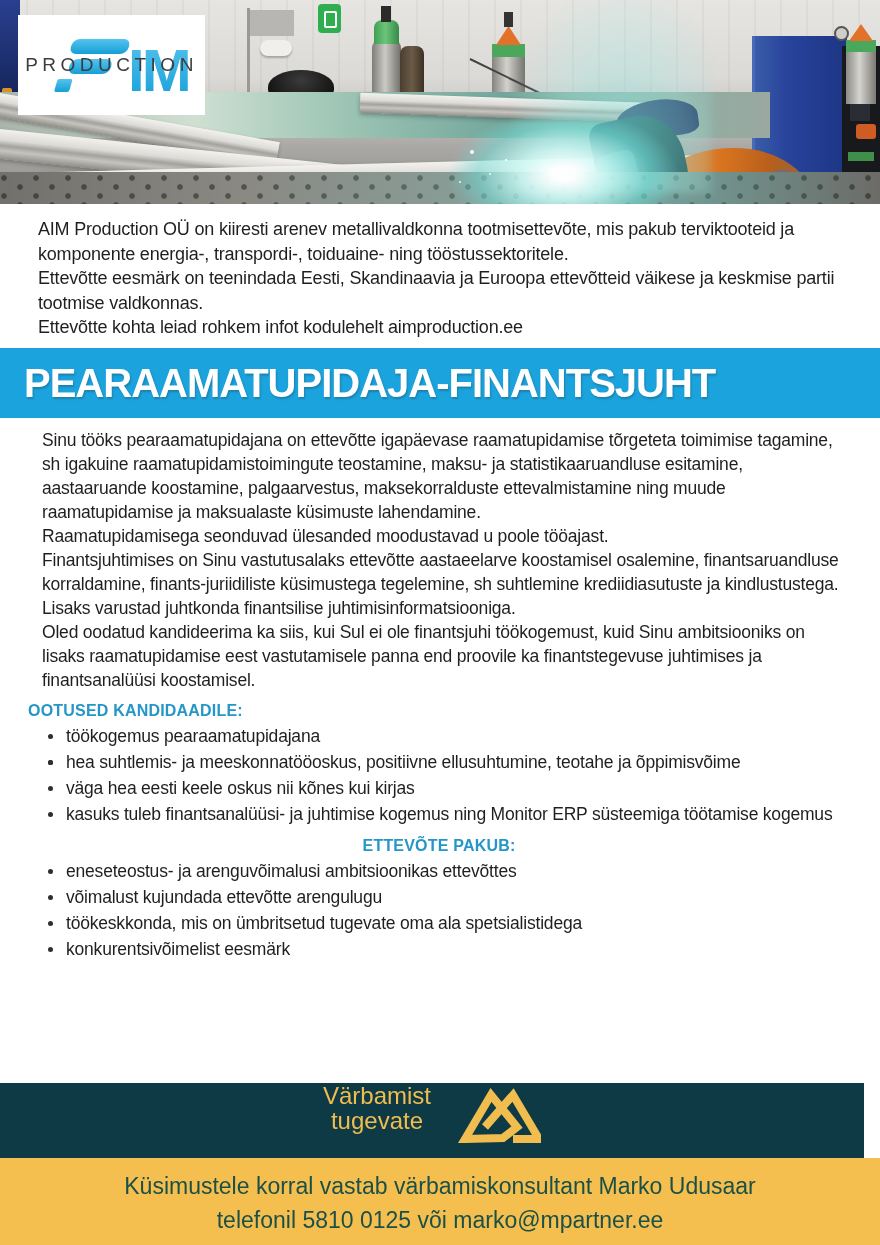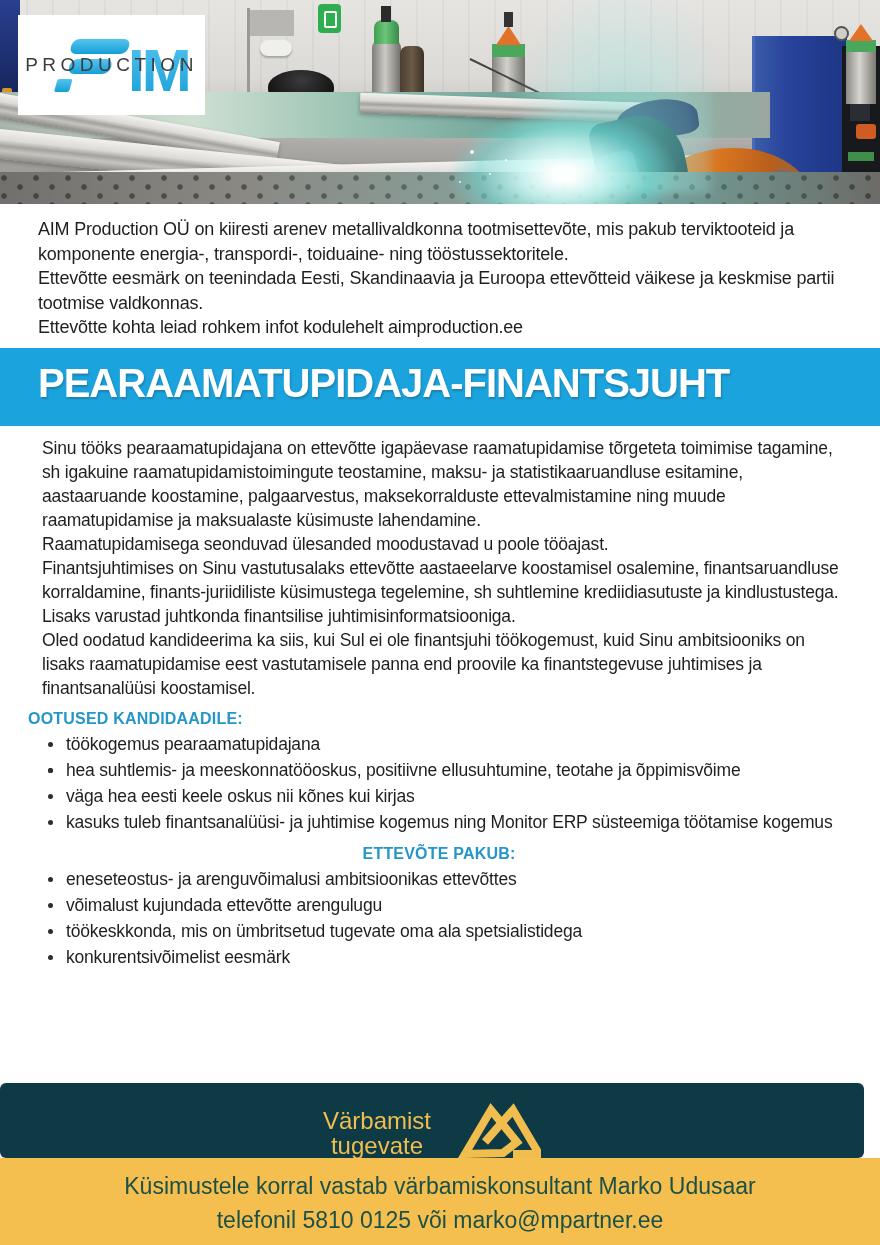--- a/index.html
+++ b/index.html
@@ -75,34 +75,34 @@
   .glow{left:416px;top:92px;width:295px;height:165px;z-index:8;
         background:radial-gradient(closest-side,rgba(255,255,255,.98) 8%,rgba(205,250,246,.85) 30%,rgba(110,220,214,.5) 58%,rgba(80,200,195,0) 78%);}
   .sparks{left:470px;top:150px;width:4px;height:4px;border-radius:50%;background:#fff;z-index:8;
         box-shadow:18px 22px 0 -1px #eafffd,34px 8px 0 -1px #fff,-12px 30px 0 -1px #d8fffb,48px 30px 0 -2px #fff,8px 44px 0 -2px #eafffd;}
   .logo-box{left:18px;top:15px;width:187px;height:100px;background:#fff;z-index:9;
         display:flex;flex-direction:column;align-items:center;justify-content:center;gap:3px;}
   .logo-production{font-size:19px;letter-spacing:4.5px;color:#3d3d3d;font-weight:400;}
   
   .intro{padding:13px 36px 0 38px;font-size:18px;line-height:24.5px;letter-spacing:-0.2px;}
   .intro p{margin:0;}
-  .banner{margin-top:8px;height:78px;line-height:70px;background:var(--banner-blue,#1ba3dd);
-        color:#fff;font-weight:bold;font-size:40px;letter-spacing:-1px;padding-left:38px;
+  .banner{margin-top:8px;height:70px;line-height:70px;background:var(--banner-blue,#1ba3dd);
+        color:#fff;font-weight:bold;font-size:40px;letter-spacing:-1px;padding-left:24px;
         text-shadow:1px 2px 2px rgba(30,30,30,.25);white-space:nowrap;}
   .job{padding:10px 34px 0 42px;font-size:17.5px;line-height:24px;letter-spacing:-0.2px;}
   .job p{margin:0;}
   .section{padding:0 30px 0 28px;}
   .section h2{margin:10px 0 5px 0;font-size:16px;color:var(--heading-blue,#2496c7);letter-spacing:.2px;}
   .section h2.second{margin-top:12px;text-align:center;}
   ul.bullets{list-style:none;margin:0;padding:0 0 0 16px;font-size:17.5px;line-height:22px;letter-spacing:-0.2px;}
   ul.bullets li{position:relative;padding-left:22px;margin-bottom:4px;}
   ul.bullets .dot{position:absolute;left:4px;top:9px;width:5px;height:5px;border-radius:50%;background:#2e2e2e;}
   
   .recruit-bar{position:absolute;left:0;right:16px;bottom:87px;height:75px;background:var(--footer-teal,#0e3a46);
-        display:flex;align-items:flex-end;justify-content:center;gap:26px;z-index:10;border-radius:6px;}
+        display:flex;align-items:flex-start;justify-content:center;gap:26px;z-index:10;}
   .recruit-label{color:var(--gold,#f0bd4e);font-size:24px;line-height:25px;text-align:center;}
   .partner-name{color:var(--gold,#f0bd4e);font-size:36px;font-weight:600;letter-spacing:2.5px;}
   .contact-bar{position:absolute;left:0;right:0;bottom:0;height:87px;background:var(--contact-bg,#f5bf4f);
         color:var(--contact-text,#1b5048);text-align:center;font-size:23px;line-height:34px;padding-top:11px;
         box-sizing:border-box;z-index:10;}
 </style>
 </head>
 <body>
 
 <div class="page">

